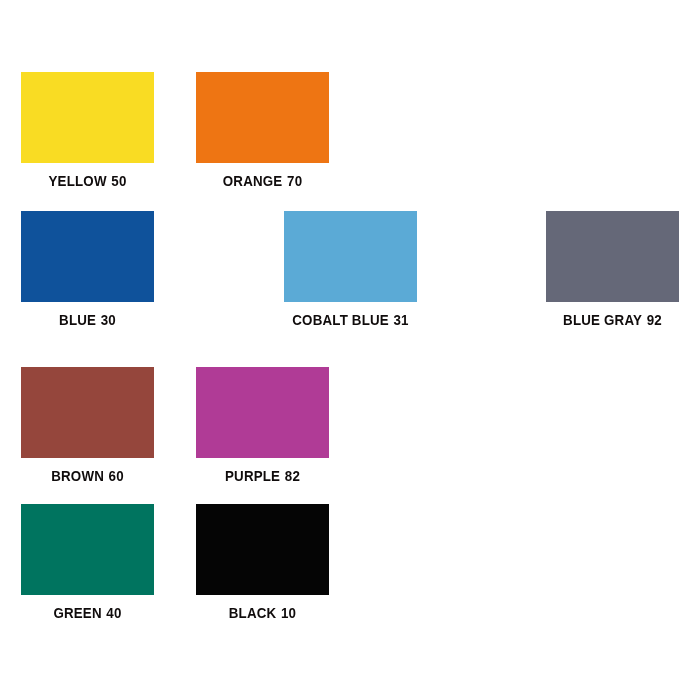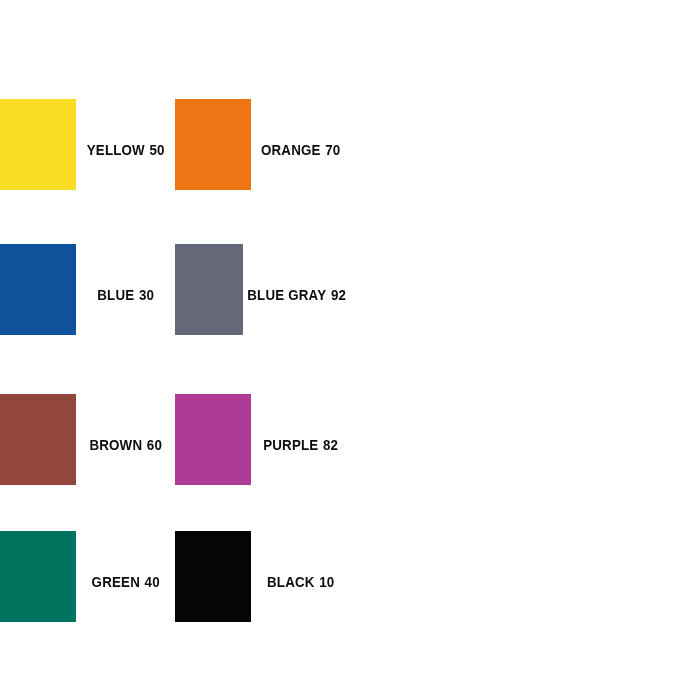--- a/index.html
+++ b/index.html
@@ -34,30 +34,30 @@
   .swatch-row {
     position: absolute;
     left: 0;
     width: 700px;
     height: 145px;
     display: flex;
     flex-direction: row;
   }
 
   .swatch-row.row-0 { top: 72px; }
-  .swatch-row.row-1 { top: 217px; }
+  .swatch-row.row-1 { top: 211px; justify-content: space-between; }
   .swatch-row.row-2 { top: 367px; }
   .swatch-row.row-3 { top: 504px; }
 
   .swatch-cell {
     position: relative;
     width: 175px;
     height: 145px;
     display: flex;
-    flex-direction: row;
+    flex-direction: column;
     align-items: center;
   }
 
   .swatch-chip {
     width: 133px;
     height: 91px;
     display: block;
     box-sizing: border-box;
   }
 
@@ -112,20 +112,26 @@
     </div>
 
     <div class="swatch-row row-1">
       <div class="swatch-cell">
         <span class="swatch-chip" style="background-color: rgb(15, 82, 155);"></span>
         <div class="swatch-label" style="color: rgb(16, 12, 12);">
           <span class="swatch-name">BLUE</span><span class="swatch-code">30</span>
         </div>
       </div>
       <div class="swatch-cell">
+        <span class="swatch-chip" style="background-color: rgb(91, 170, 214);"></span>
+        <div class="swatch-label" style="color: rgb(16, 12, 12);">
+          <span class="swatch-name">COBALT BLUE</span><span class="swatch-code">31</span>
+        </div>
+      </div>
+      <div class="swatch-cell">
         <span class="swatch-chip" style="background-color: rgb(101, 104, 120);"></span>
         <div class="swatch-label" style="color: rgb(16, 12, 12);">
           <span class="swatch-name">BLUE GRAY</span><span class="swatch-code">92</span>
         </div>
       </div>
     </div>
 
     <div class="swatch-row row-2">
       <div class="swatch-cell">
         <span class="swatch-chip" style="background-color: rgb(149, 70, 60);"></span>

